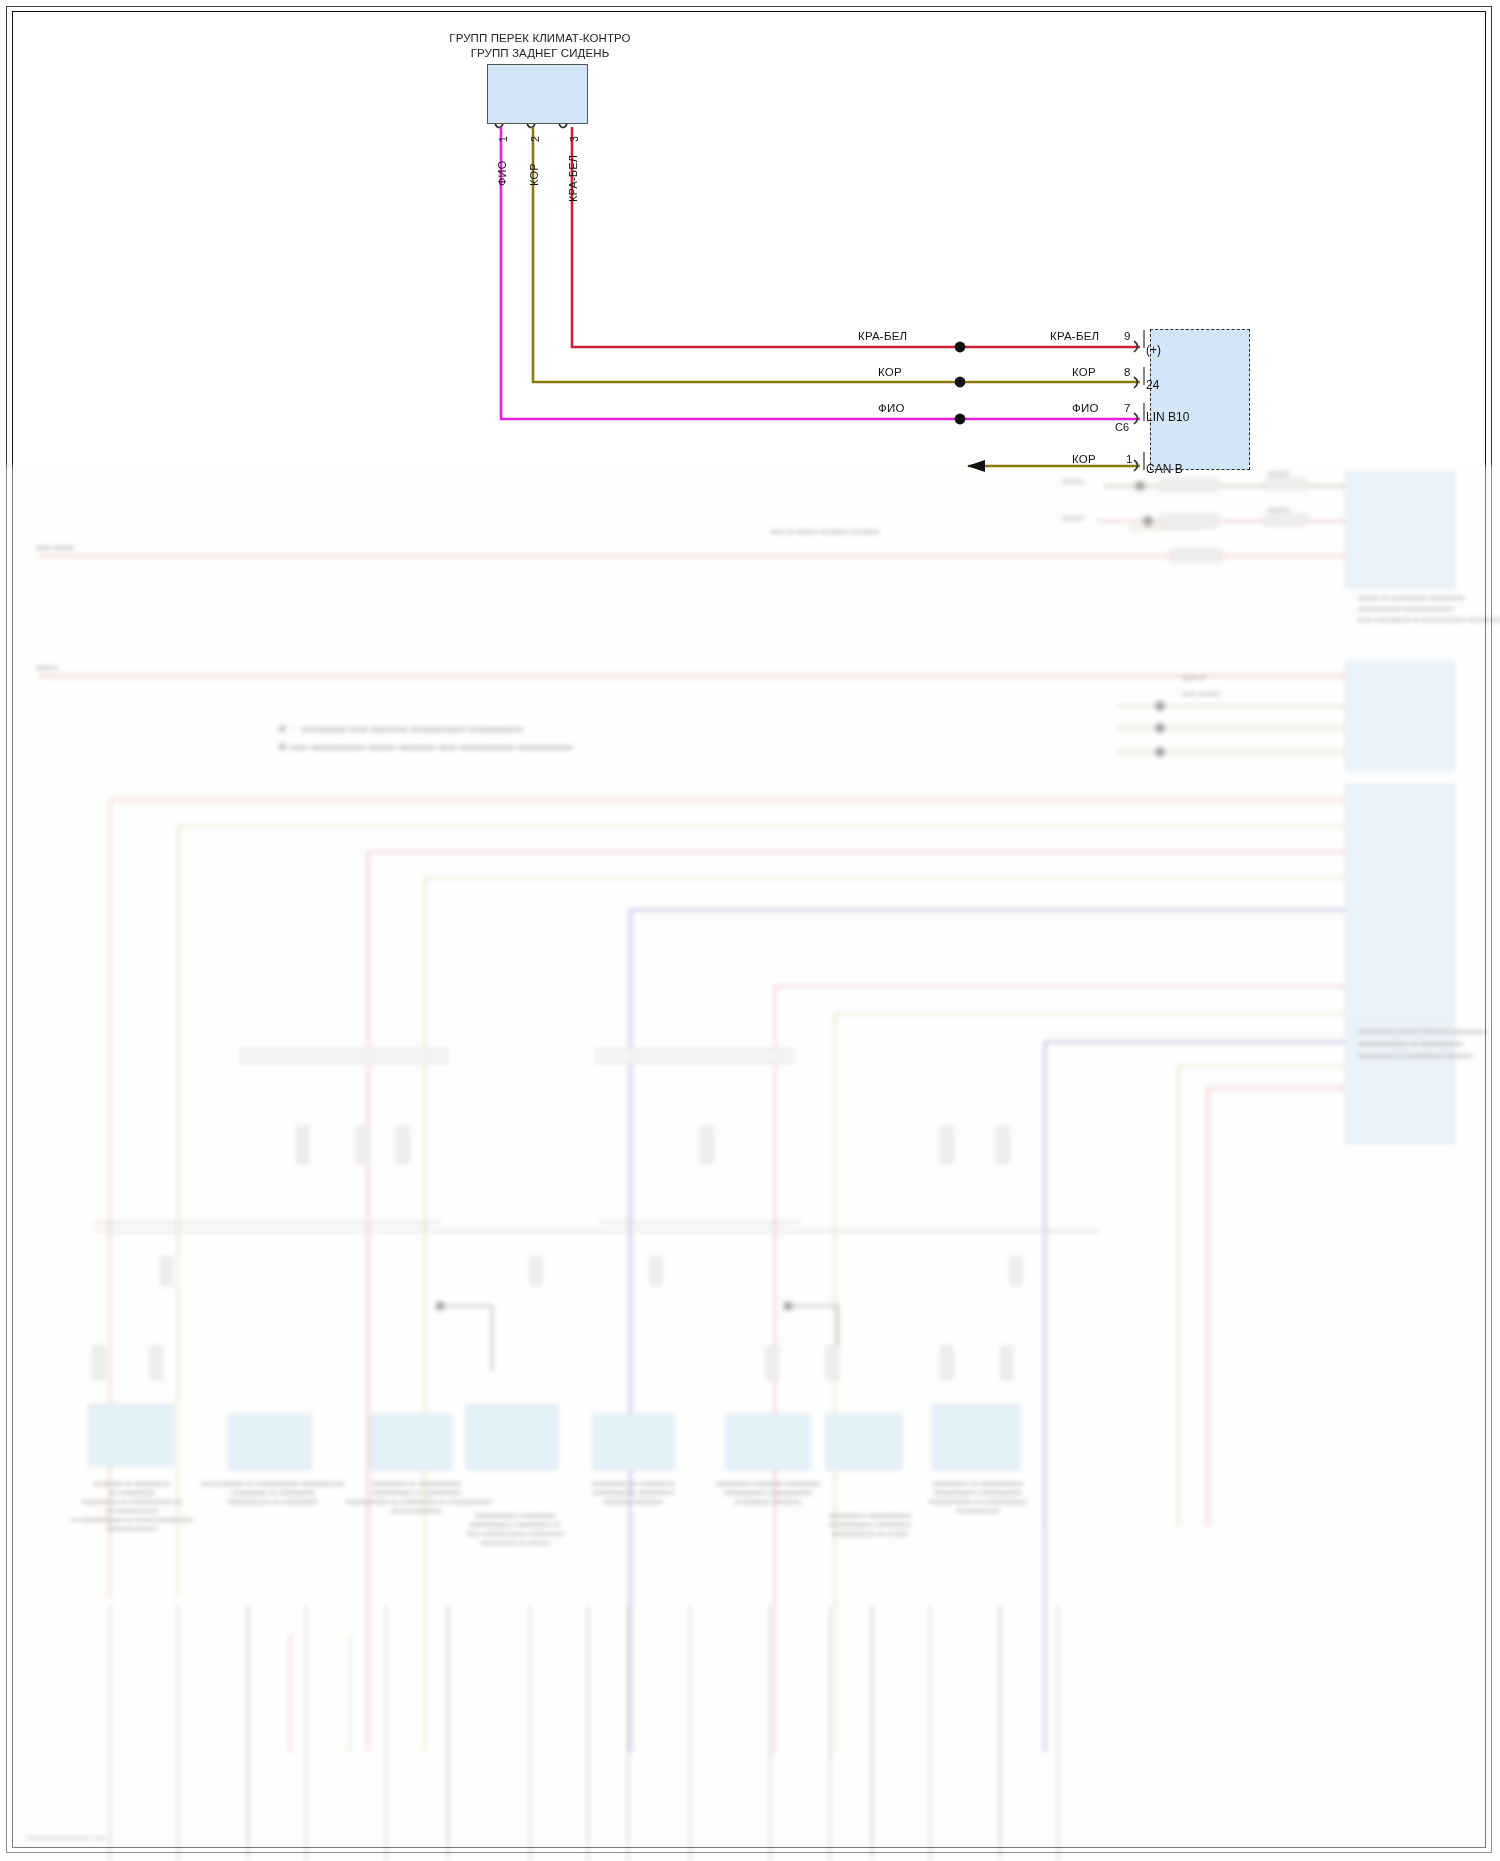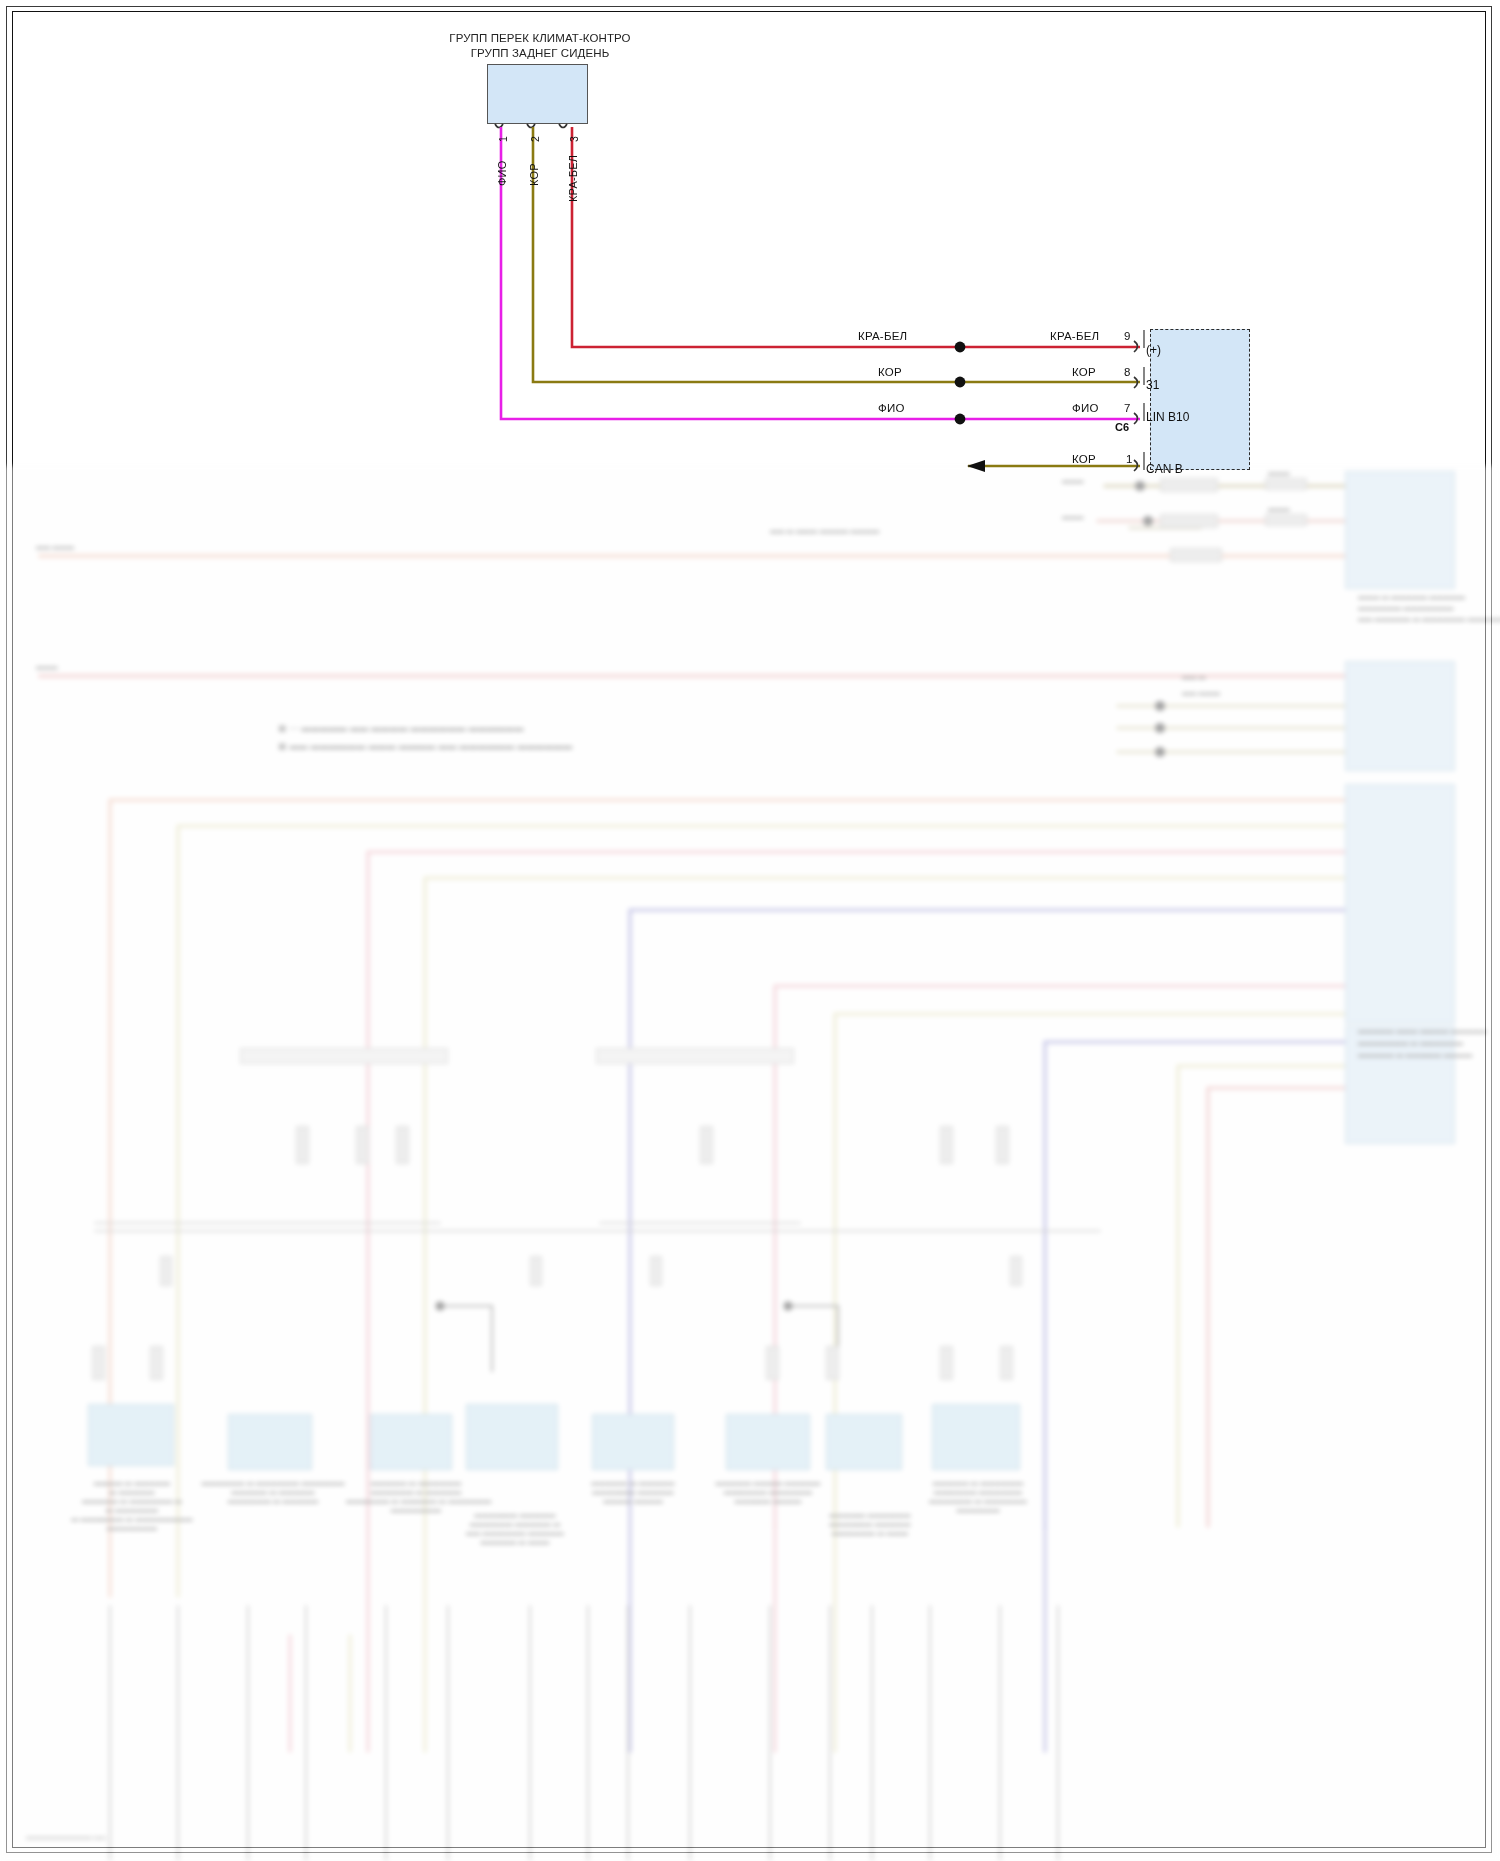--- a/index.html
+++ b/index.html
@@ -405,21 +405,21 @@
     <div class="wlabel-h" style="left:1072px; top:453px;">КОР</div>
 
     <div class="ecu-box"></div>
 
     <div class="ecu-pin-num" style="left:1124px; top:330px;">9</div>
     <div class="ecu-pin-num" style="left:1124px; top:366px;">8</div>
     <div class="ecu-pin-num" style="left:1124px; top:402px;">7</div>
     <div class="ecu-pin-num" style="left:1126px; top:453px;">1</div>
 
     <div class="ecu-pin-label" style="left:1146px; top:343px;">(+)</div>
-    <div class="ecu-pin-label" style="left:1146px; top:378px;">31</div>
+    <div class="ecu-pin-label" style="left:1146px; top:378px;">24</div>
     <div class="ecu-pin-label" style="left:1146px; top:410px;">LIN B10</div>
     <div class="ecu-pin-label" style="left:1146px; top:462px;">CAN B</div>
 
-    <div class="conn-code" style="left:1115px; top:421px;font-weight:bold;">C6</div>
+    <div class="conn-code" style="left:1115px; top:421px;">C6</div>
 
   </div>
 
 </div>
 
 </body></html>

